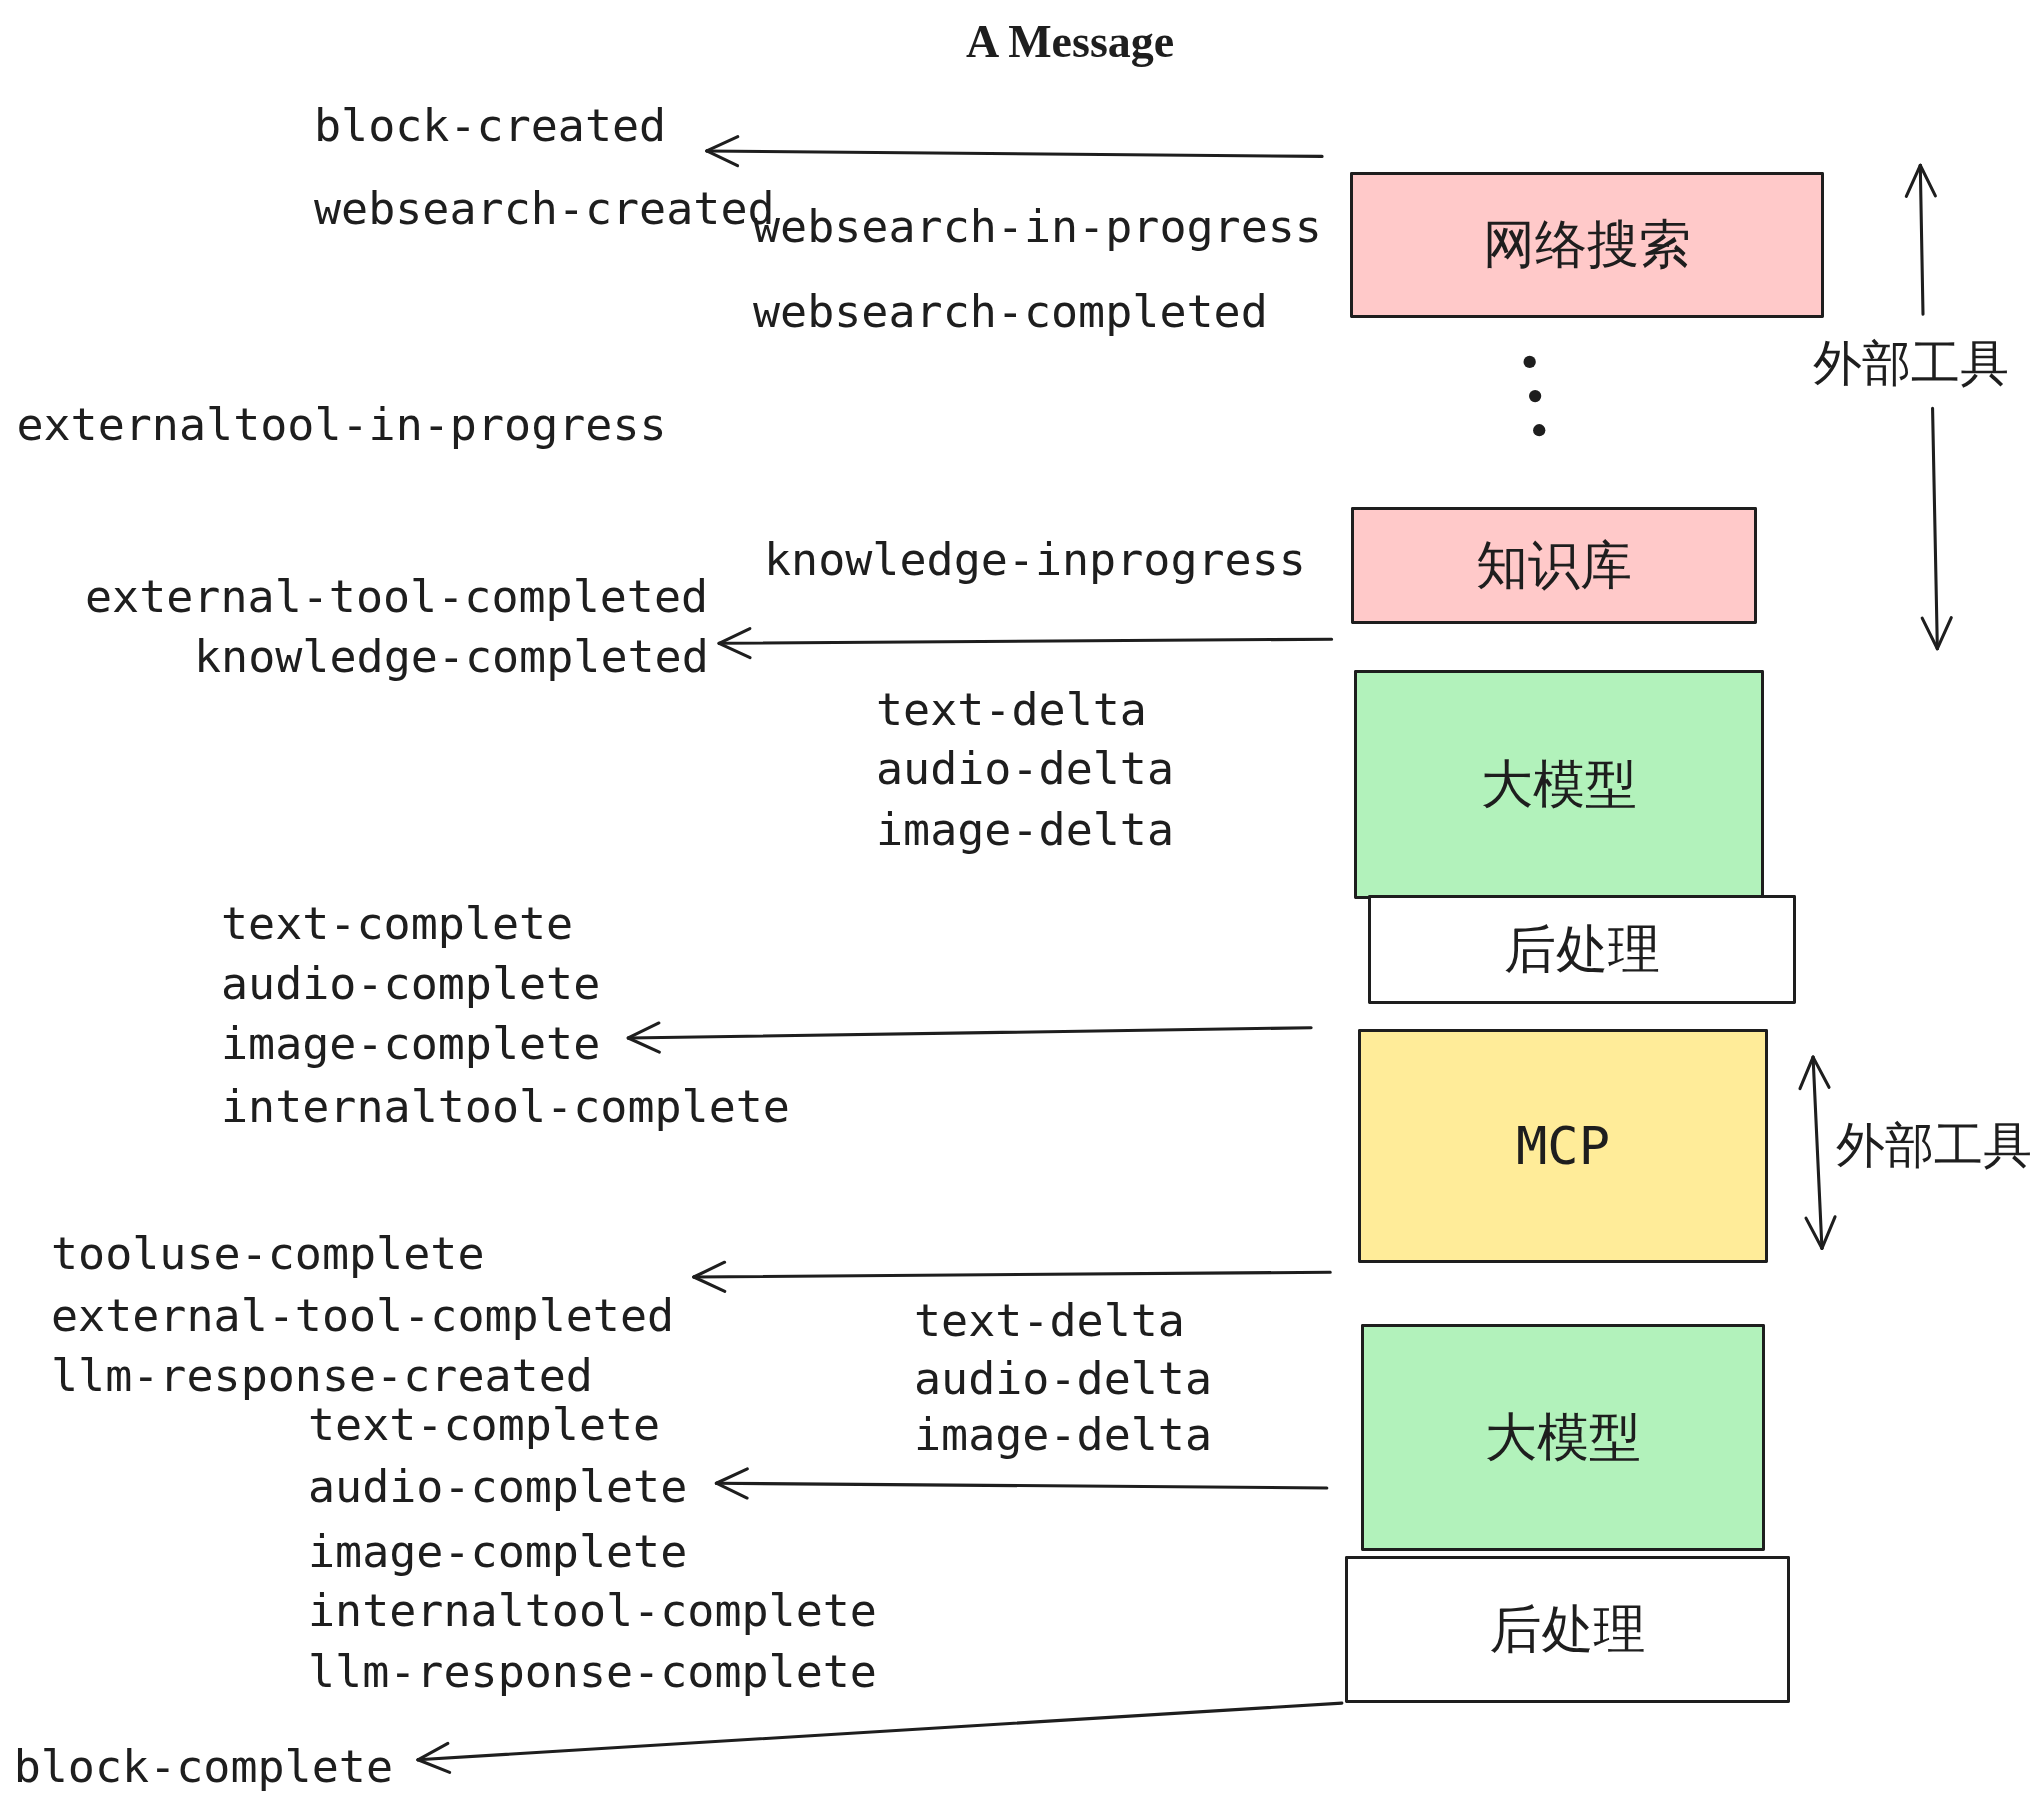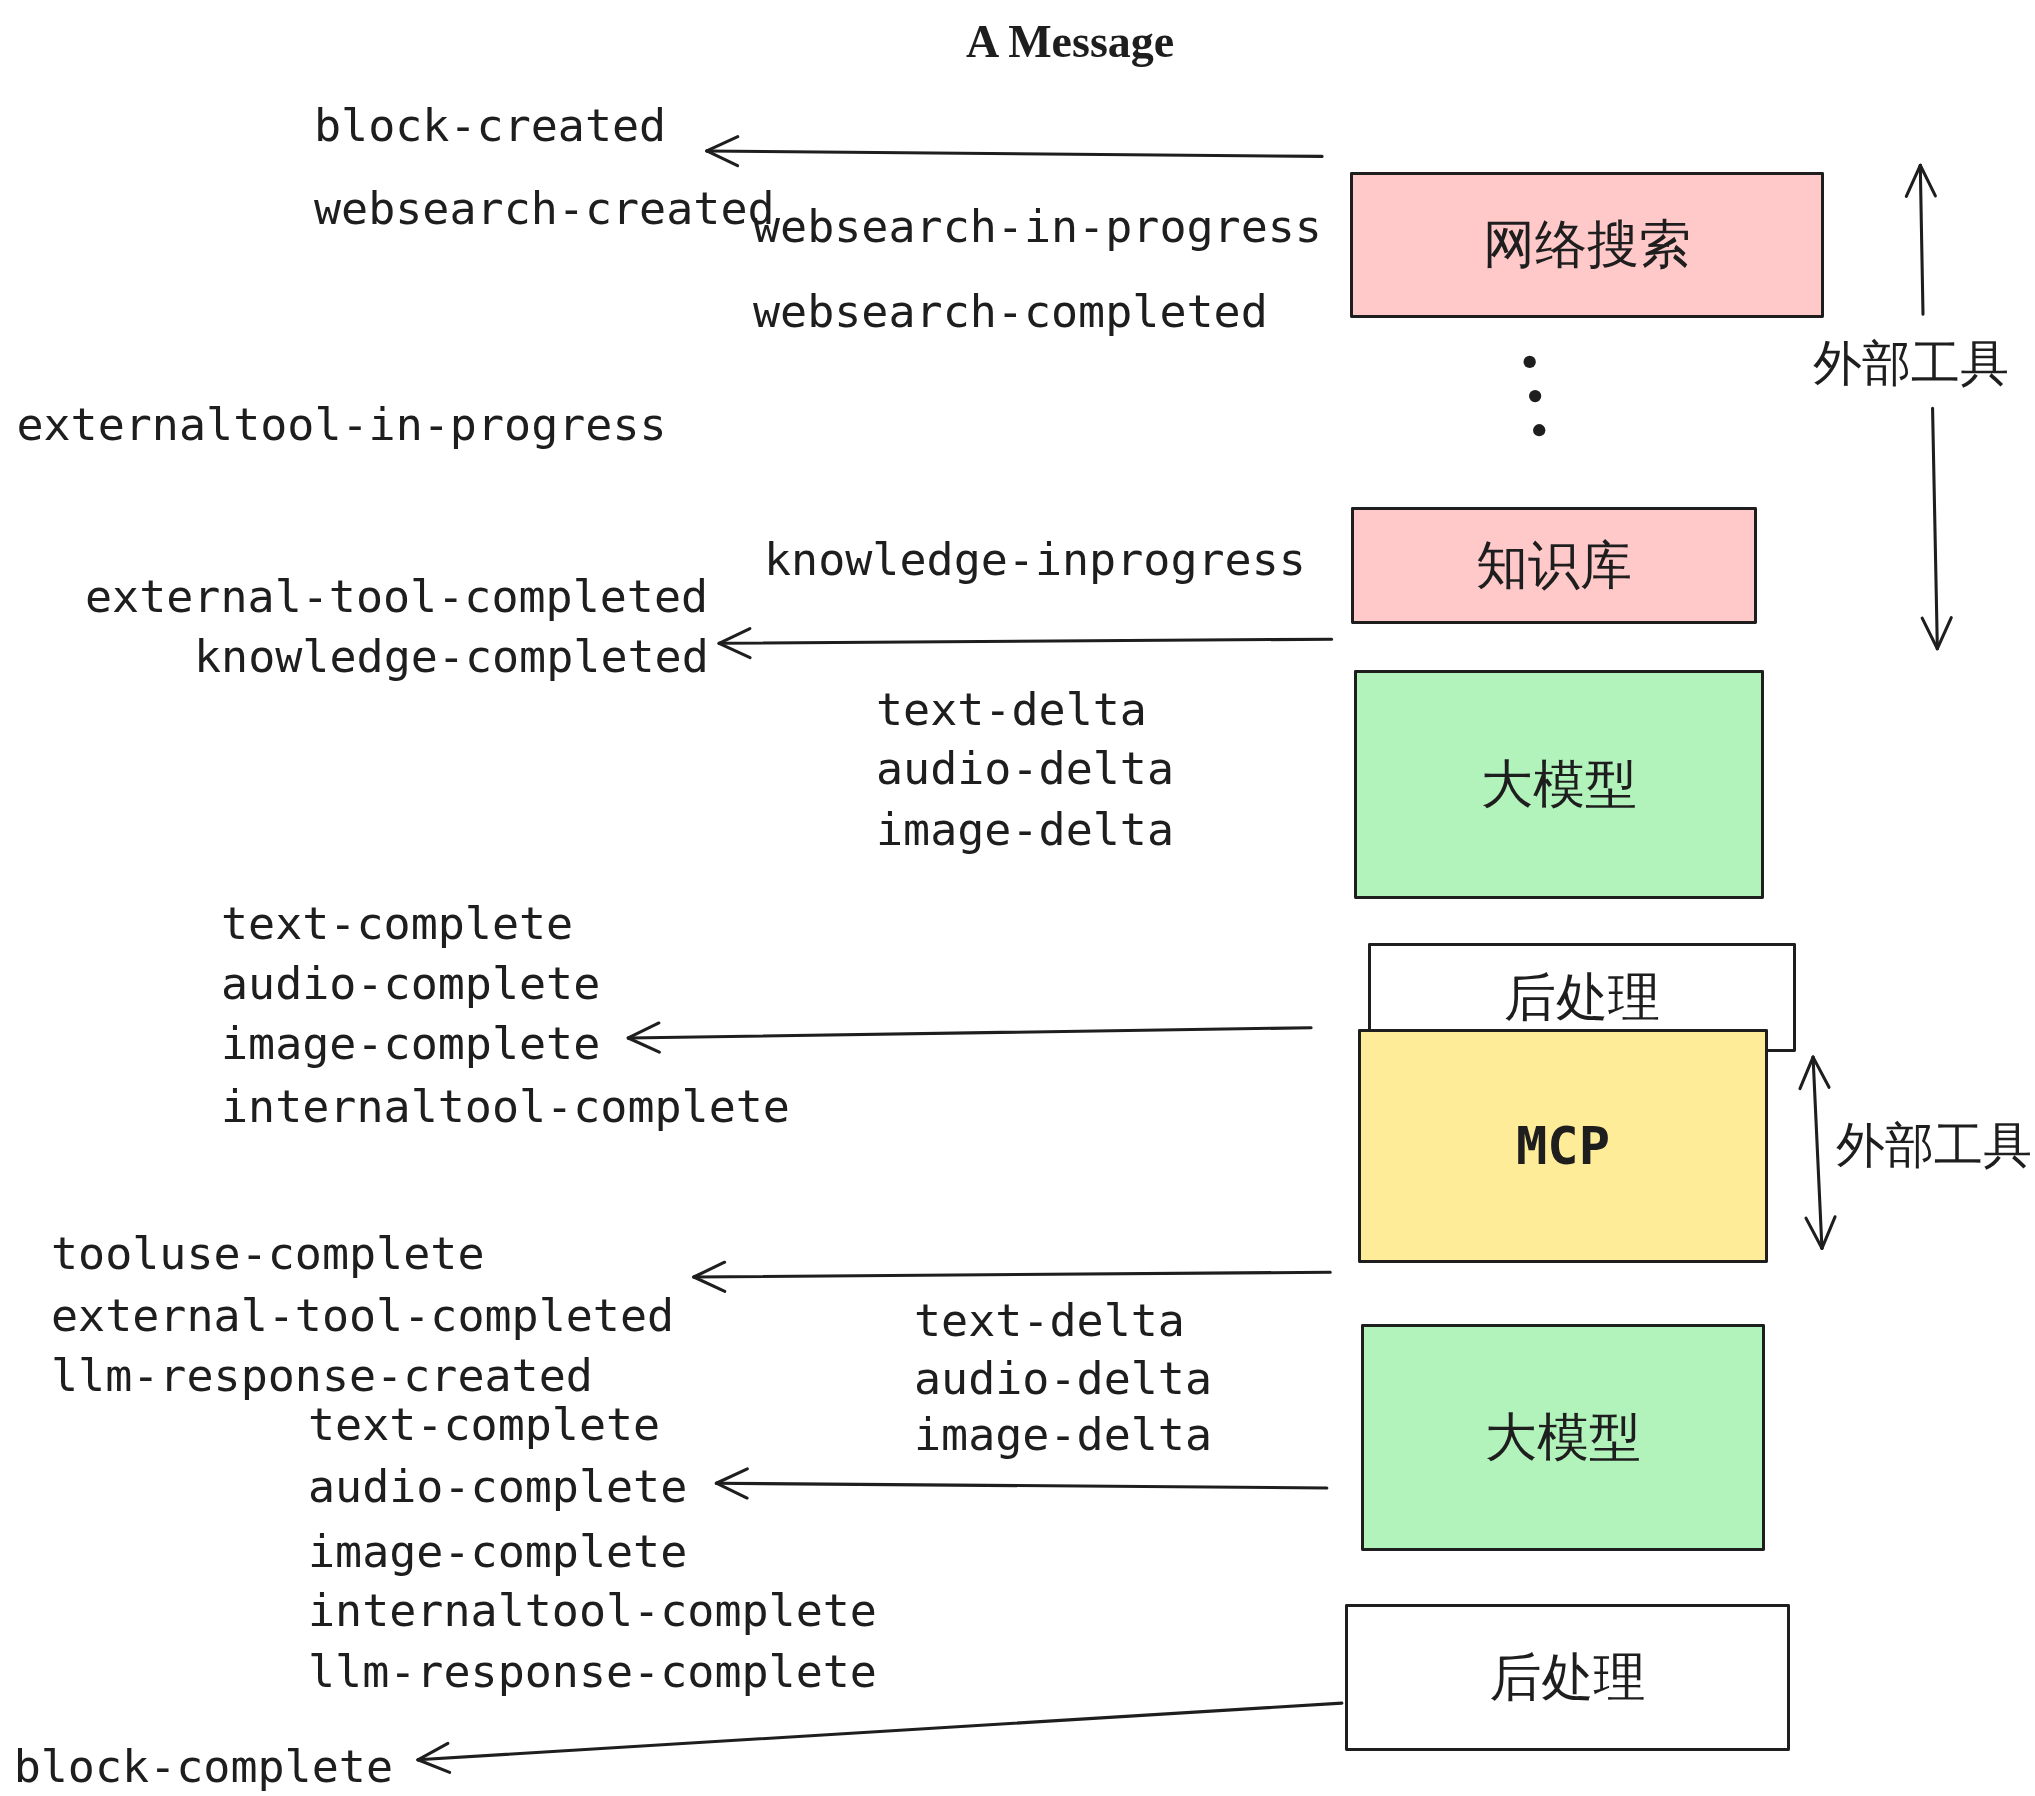--- a/index.html
+++ b/index.html
@@ -25,28 +25,28 @@
     font-family:Liberation Serif, serif;
     font-size:46px;font-weight:600;color:var(--ink);
   }
   .box{
     position:absolute;display:flex;align-items:center;justify-content:center;
     border:3.4px solid var(--ink);border-radius:1.4px;box-sizing:border-box;
   }
   .box.pink{background:var(--pink);}
   .box.green{background:var(--green);margin-top:33px;}
   .box.yellow{background:var(--yellow);}
-  .box.white{background:var(--paper);margin-top:48px;}
+  .box.white{background:var(--paper);}
   .cn{
     font-family:"DejaVu Sans", sans-serif;
     font-size:52px;font-weight:500;color:var(--ink);white-space:nowrap;
   }
   .hand{
     font-family:"DejaVu Sans Mono", monospace;
-    font-size:52px;font-weight:700;color:var(--ink);white-space:nowrap;
+    font-size:52px;font-weight:400;color:var(--ink);white-space:nowrap;
   }
   .side{
     position:absolute;white-space:nowrap;
     font-family:"DejaVu Sans", sans-serif;
     font-size:49px;font-weight:500;color:var(--ink);
   }
 </style>
 </head>
 <body>
 

